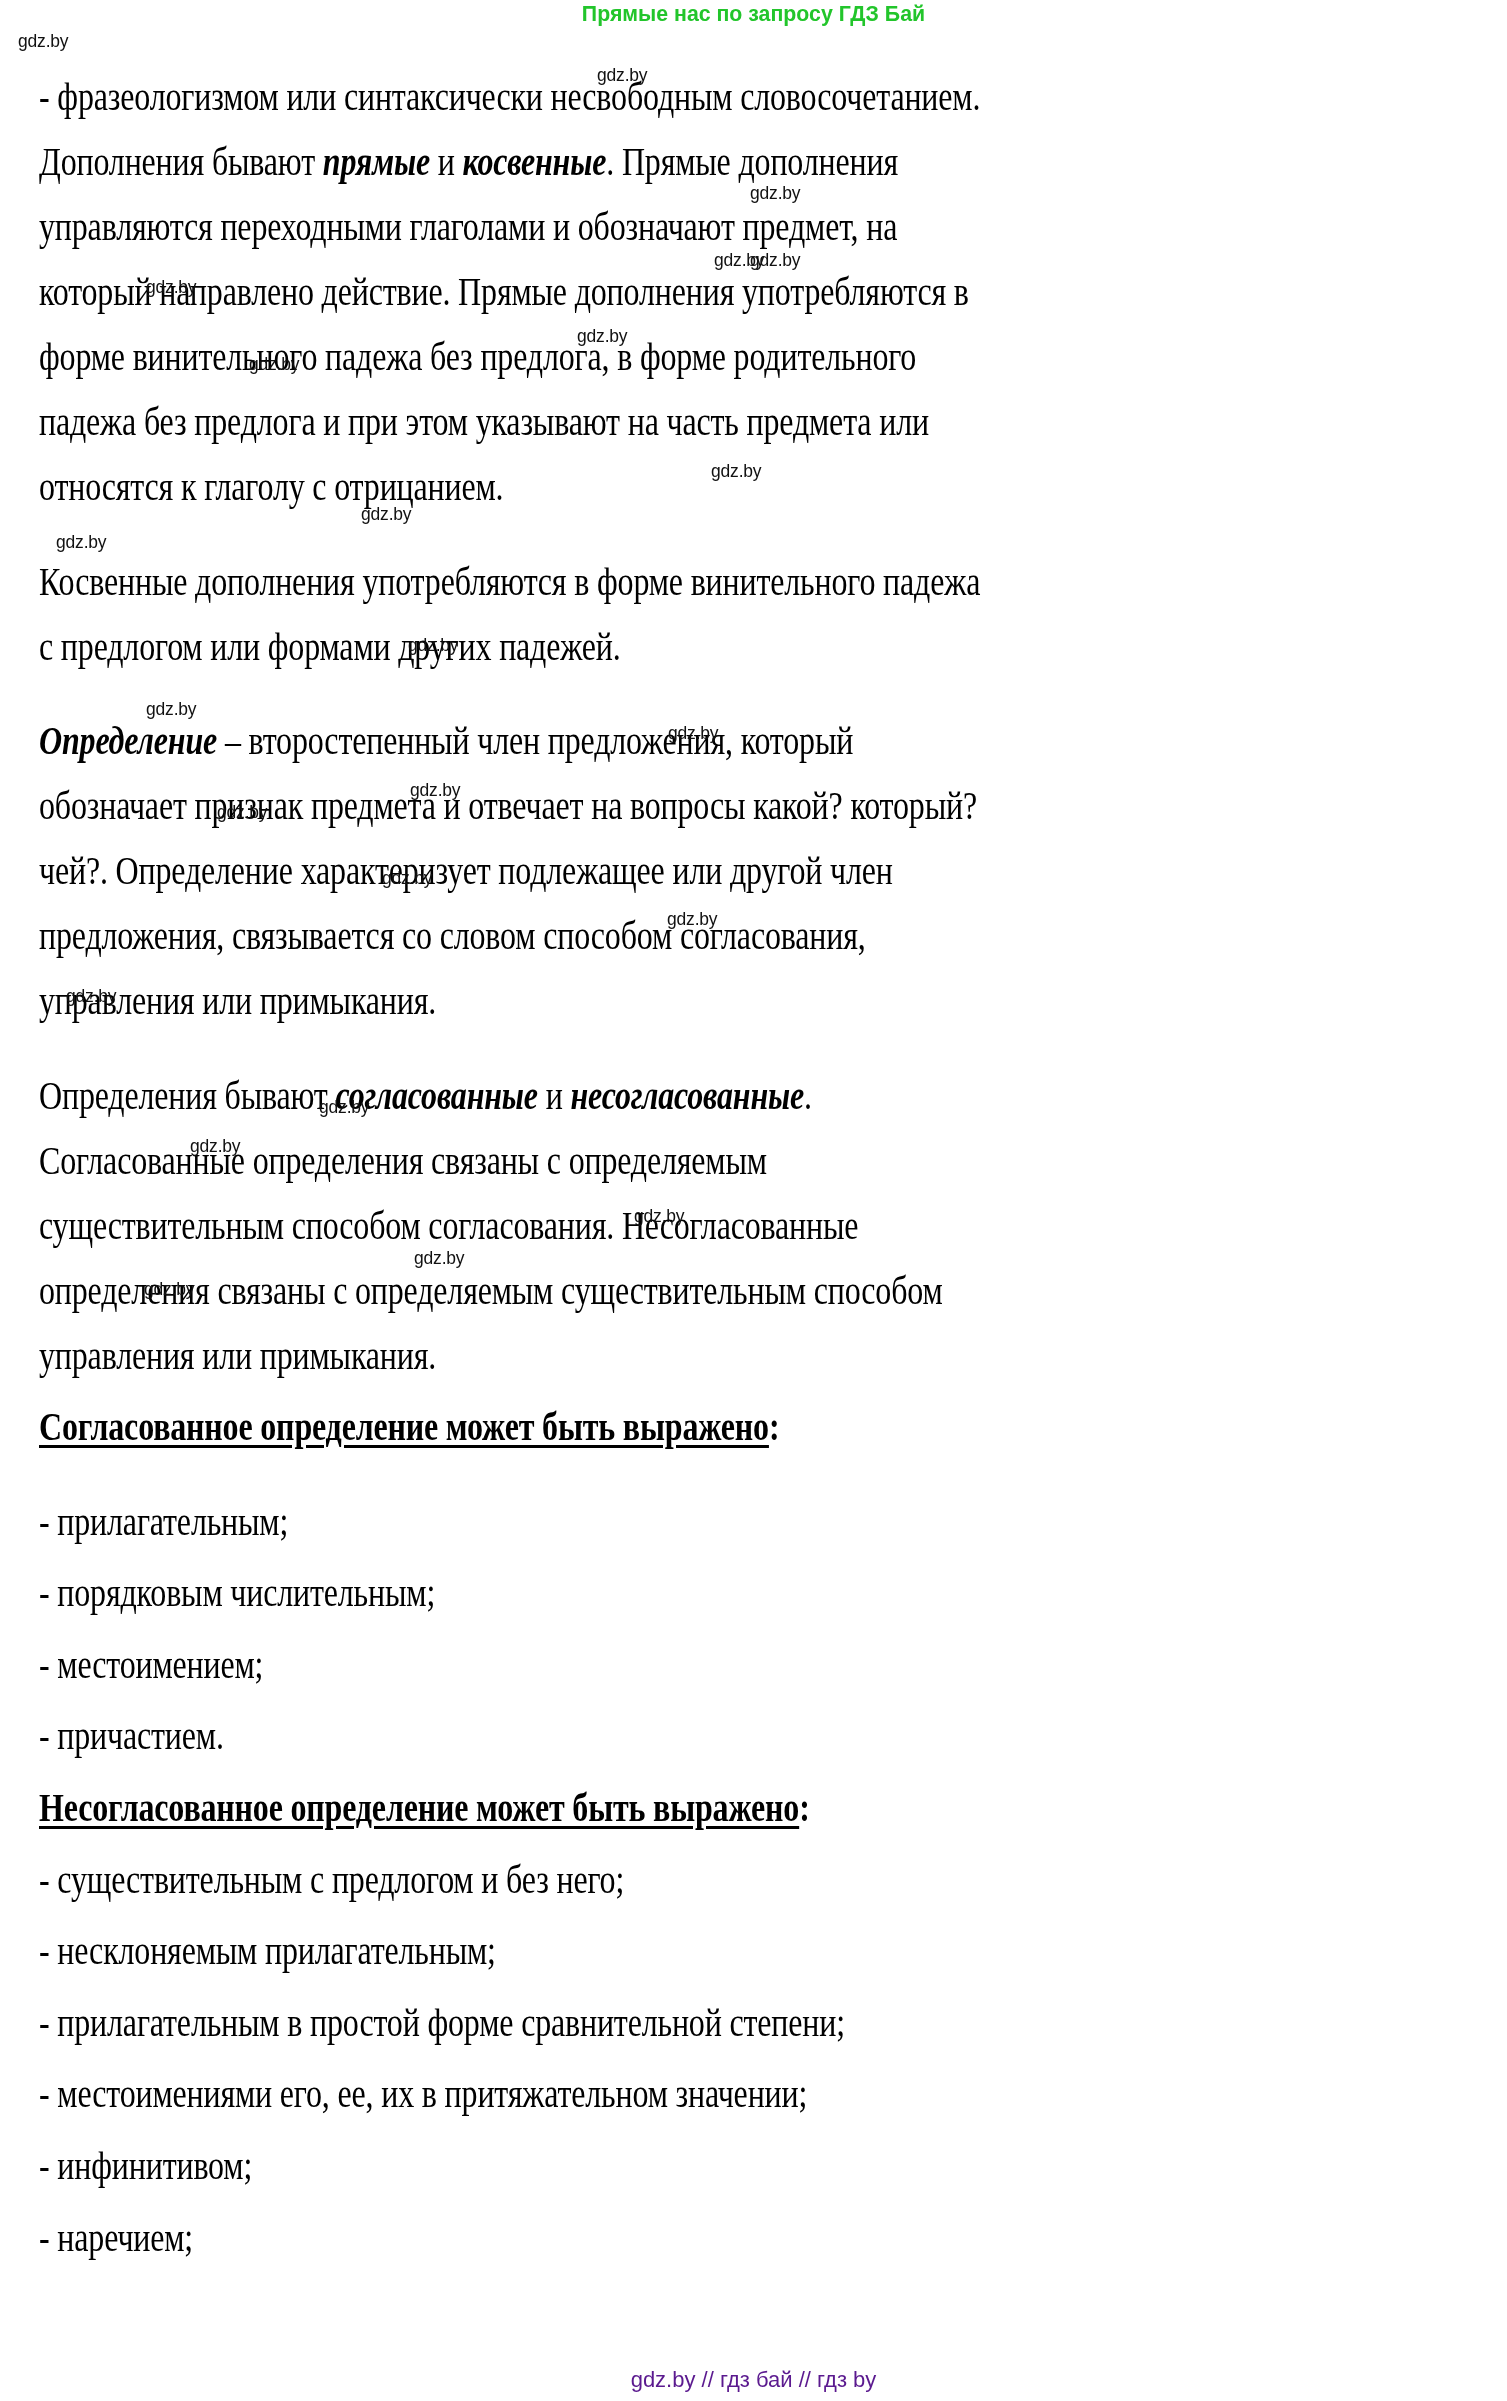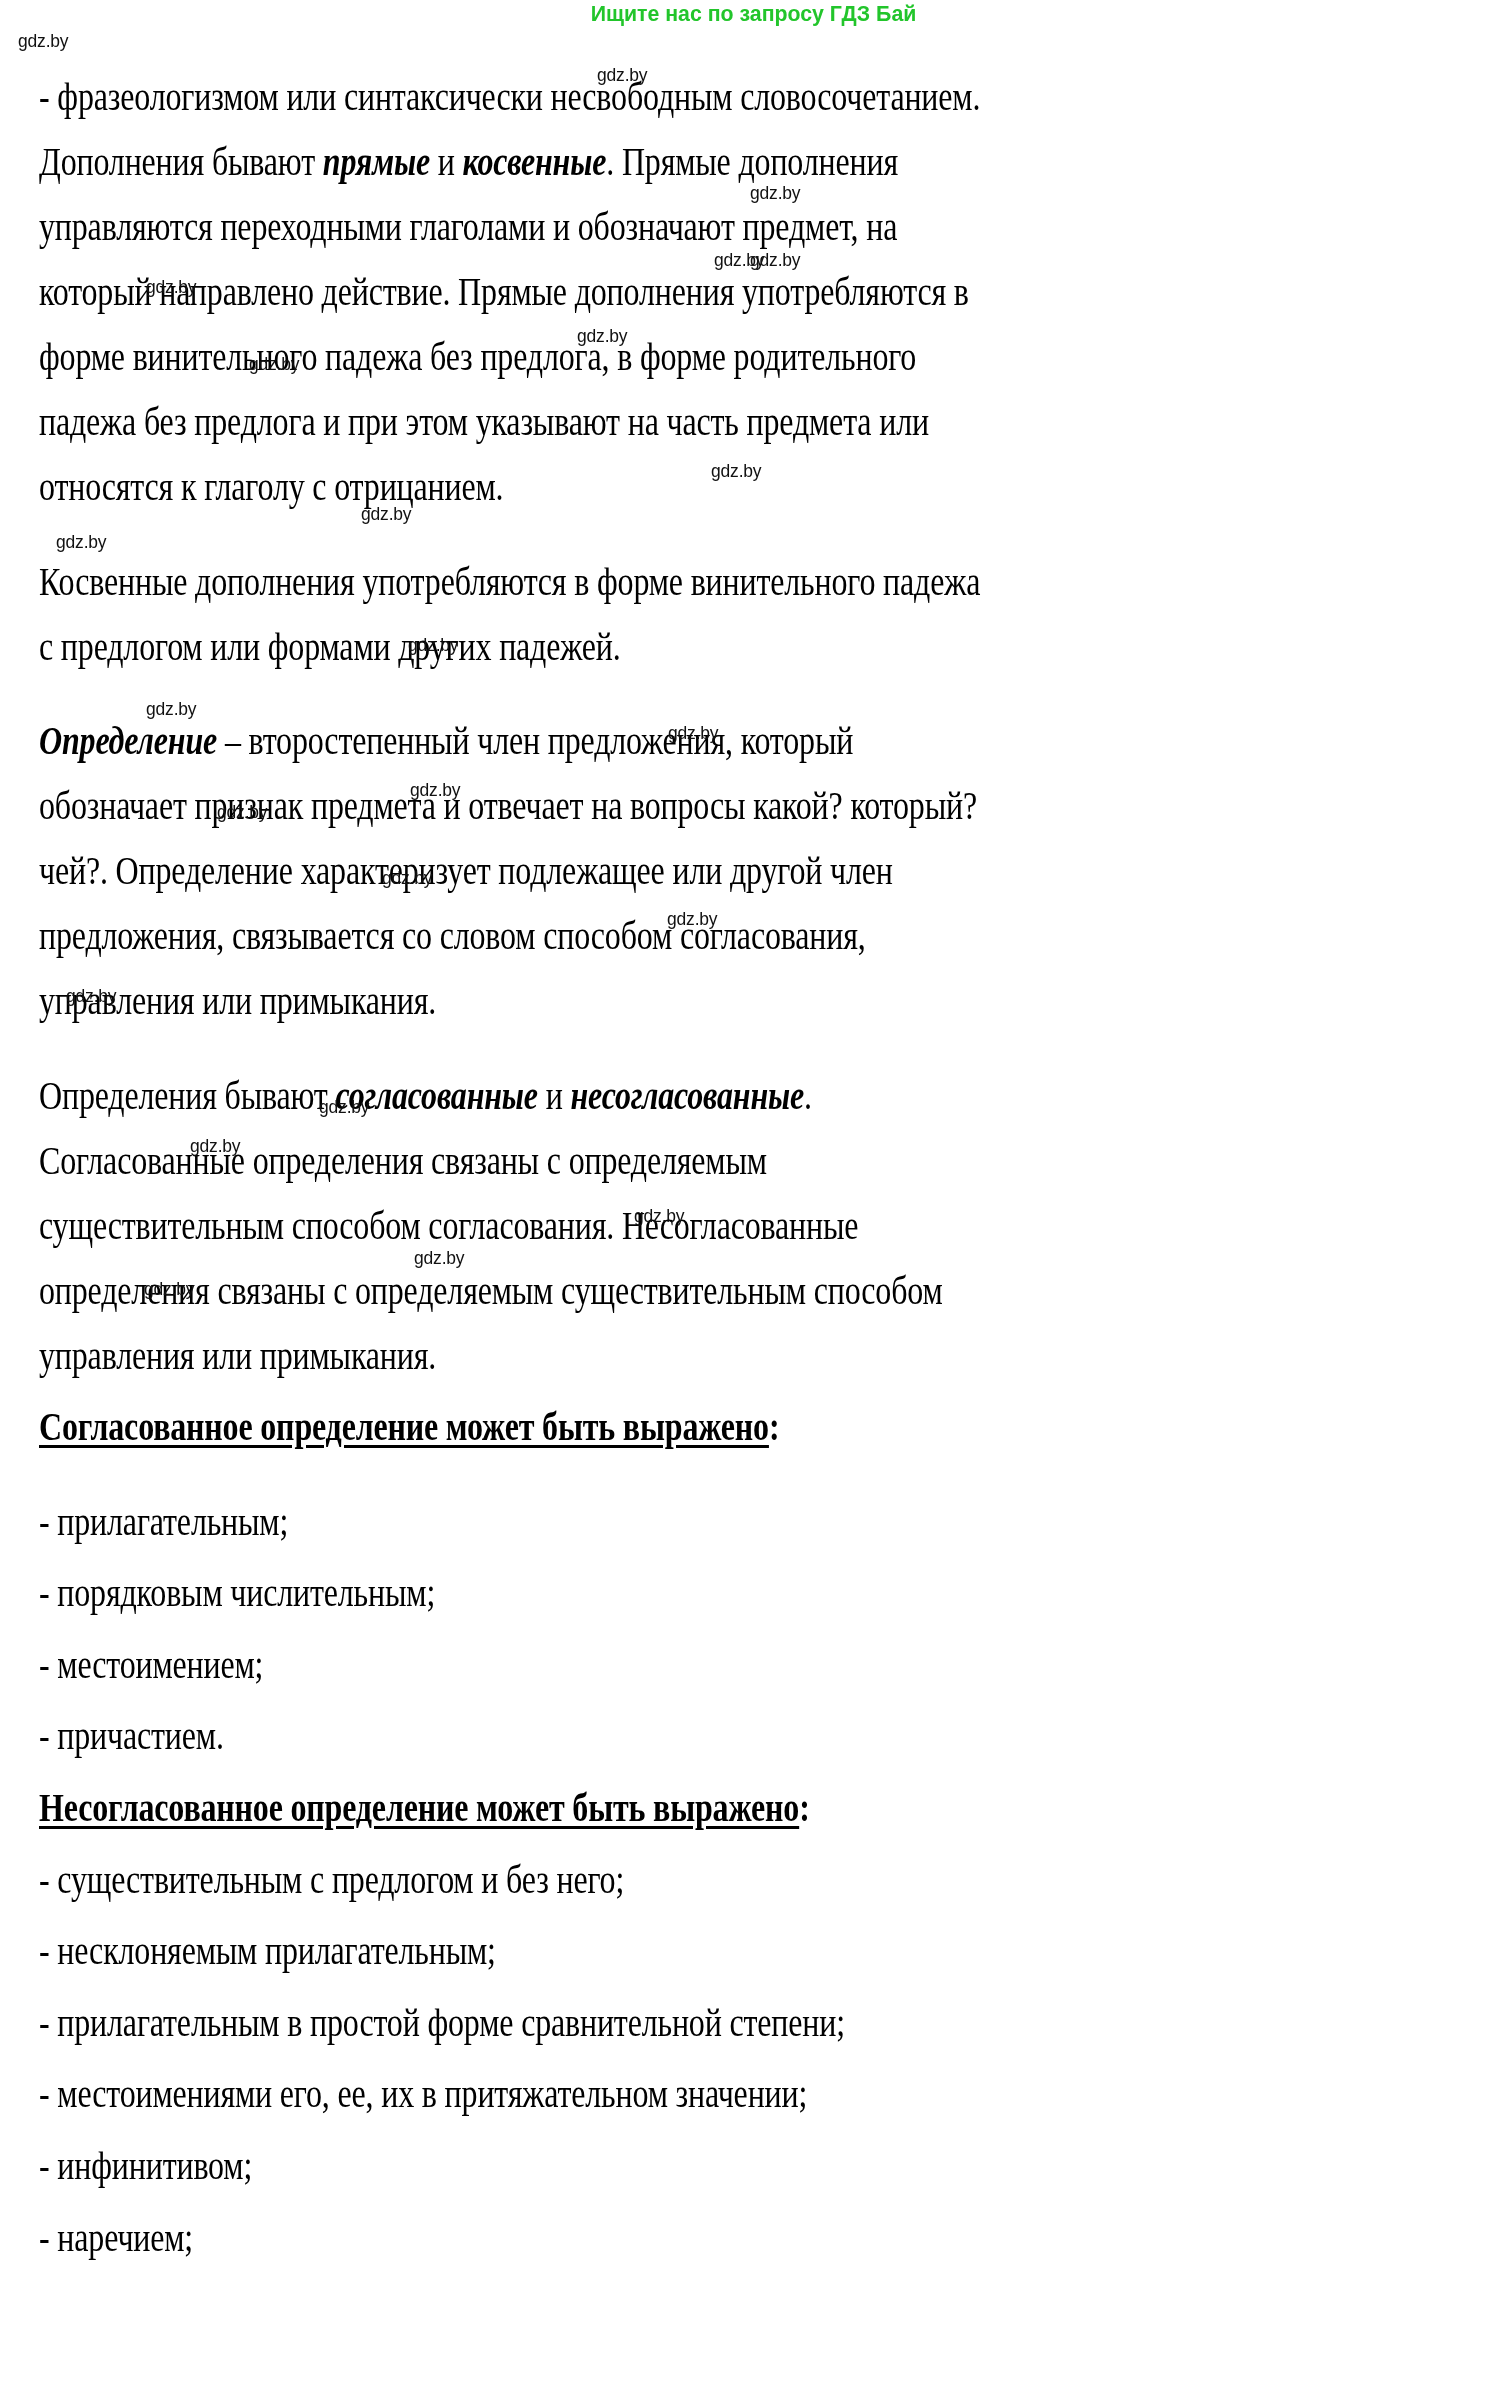--- a/index.html
+++ b/index.html
@@ -97,21 +97,21 @@
     font-weight: 400;
     color: #5b1a8f;
     white-space: nowrap;
   }
 </style>
 </head>
 <body>
 
 <div class="page">
 
-  <div class="promo">Ищите нас по запросу ГДЗ Бай</div>
+  <div class="promo">Прямые нас по запросу ГДЗ Бай</div>
 
   <div class="col">
 
     <p class="line">
       <span>-</span>
       <span>фразеологизмом или синтаксически несвободным словосочетанием.</span>
     </p>
 
     <p class="line"><span>Дополнения бывают </span><span class="bi">прямые</span><span> и </span><span class="bi">косвенные</span><span>. Прямые дополнения</span></p>
     <p class="line">управляются переходными глаголами и обозначают предмет, на</p>
@@ -173,15 +173,16 @@
       <div class="wm" style="left: 382px; top: 867px;">gdz.by</div>
       <div class="wm" style="left: 667px; top: 908px;">gdz.by</div>
       <div class="wm" style="left: 66px; top: 985px;">gdz.by</div>
       <div class="wm" style="left: 319px; top: 1096px;">gdz.by</div>
       <div class="wm" style="left: 190px; top: 1135px;">gdz.by</div>
       <div class="wm" style="left: 414px; top: 1247px;">gdz.by</div>
       <div class="wm" style="left: 634px; top: 1205px;">gdz.by</div>
       <div class="wm" style="left: 144px; top: 1278px;">gdz.by</div>
     </div>
 
+  <div class="footer">gdz.by  //  гдз бай  //  гдз by</div>
 
 </div>
 
 
 </body></html>

